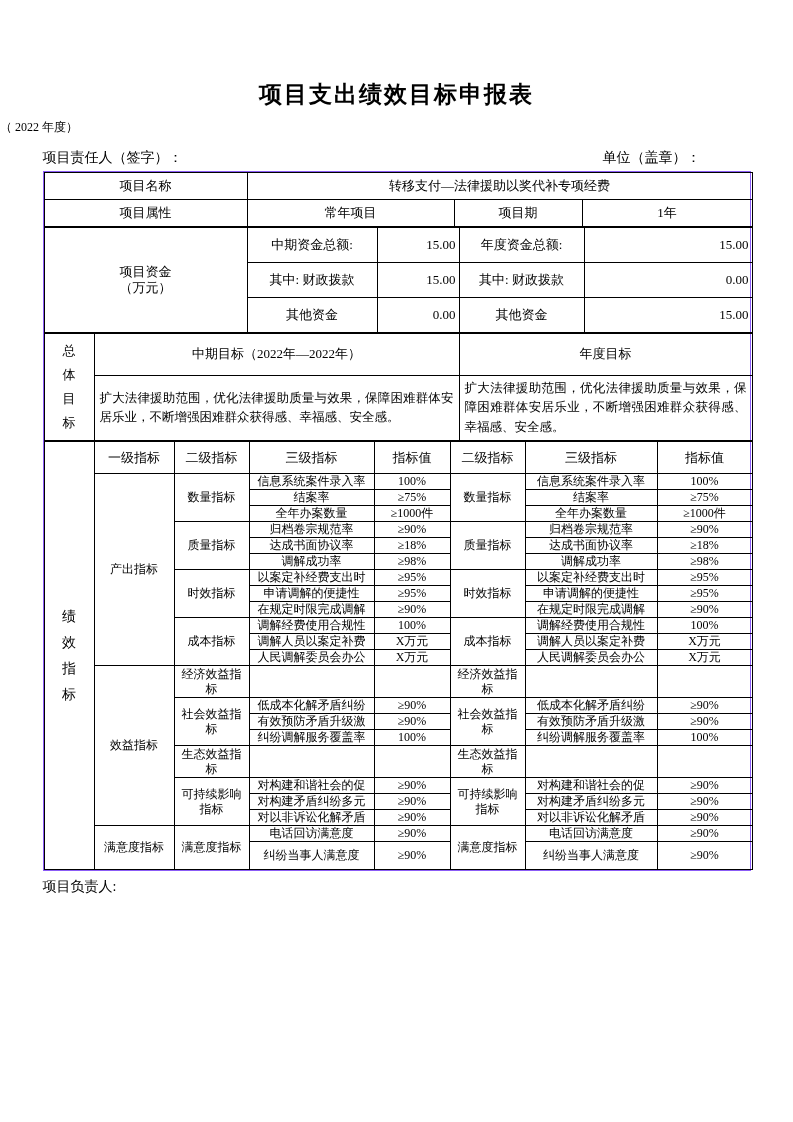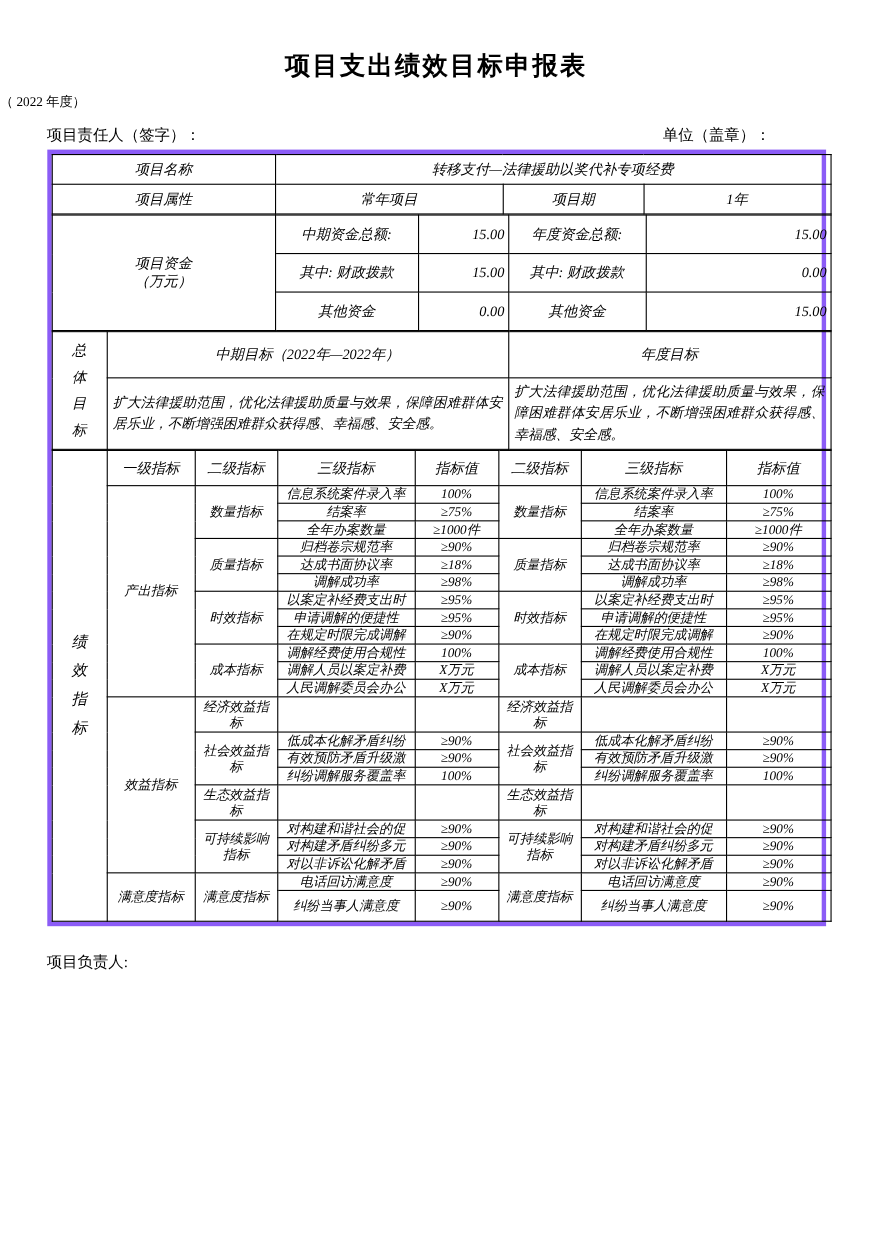--- a/index.html
+++ b/index.html
@@ -5,29 +5,29 @@
   * { box-sizing: border-box; }
   html, body { margin: 0; padding: 0; background: #ffffff; }
   .page {
     width: 793px; height: 1122px; background: #ffffff; color: #000;
     font-family: "Liberation Serif", "DejaVu Serif", serif;
     overflow: hidden; position: relative;
   }
   .title {
     padding-top: 44px; text-align: center;
     font-family: "Liberation Sans", "DejaVu Sans", sans-serif;
-    font-weight: bold; font-size: 23px; letter-spacing: 2px;
+    font-weight: bold; font-size: 23px; letter-spacing: 2px; margin-top: 35px;
   }
   .subtitle { text-align: left; font-size: 12px; margin-top: 9px; }
   .sign-row {
     width: 708px; margin: 13px auto 4px auto;
     display: flex; justify-content: space-between; font-size: 14px; gap: 19px;
   }
   .sign-right { padding-right: 50px; }
-  .main { width: 708px; margin: 0 auto; border: 4px solid #8b5cf6; font-style: italic; }
+  .main { width: 708px; margin: 0 auto; border: 1px solid #8b5cf6; }
   table { border-collapse: collapse; width: 708px; table-layout: fixed; }
   td {
     border: 1px solid #000; text-align: center; vertical-align: middle;
     font-size: 13px; padding: 0 2px; overflow: hidden; line-height: 1.25;
   }
   .tblA td { height: 27px; }
   .tblB td { height: 35px; }
   .num { text-align: right; padding-right: 3px; }
   .vlabel {
     display: inline-block; width: 15px; font-size: 13px;
@@ -41,21 +41,21 @@
   .goal-txt {
     height: 61px; text-align: justify; vertical-align: middle;
     padding: 3px 5px; font-size: 12.5px; line-height: 1.55;
   }
   .tblD td { font-size: 12px; padding: 0 3px; }
   .rhead { height: 32px; }
   .rhead td { font-size: 13px; }
   .r16 { height: 16px; }
   .r32 { height: 32px; }
   .r28 { height: 28px; }
-  .footer { width: 708px; margin: 24px auto 0 auto; font-size: 14px; text-align: left; }
+  .footer { width: 708px; margin: 7px auto 0 auto; font-size: 14px; text-align: left; }
 </style>
 </head>
 <body>
 
 <div class="page">
 
   <div class="title">项目支出绩效目标申报表</div>
   <div class="subtitle">（ 2022 年度）</div>
 
   <div class="sign-row">

